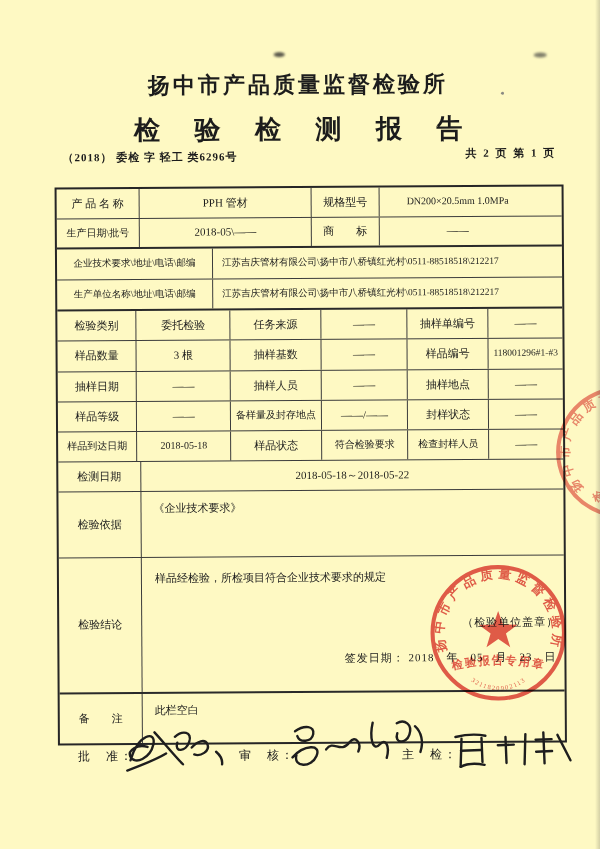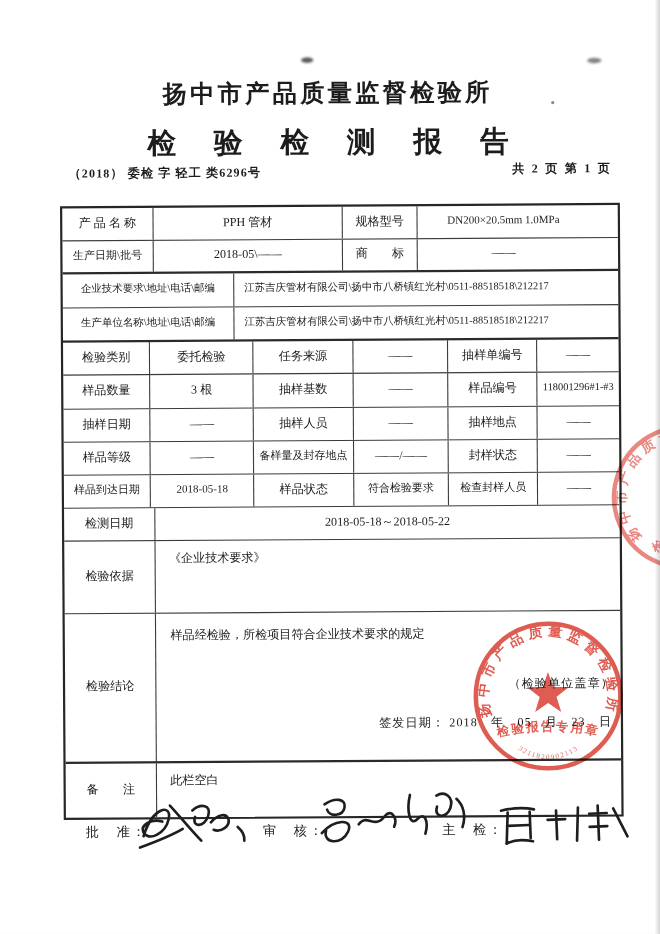--- a/index.html
+++ b/index.html
@@ -1,18 +1,18 @@
 <!DOCTYPE html>
 <html><head>
 <meta charset="utf-8">
 <style>
   html,body{margin:0;padding:0;background:#e9e9e6;}
   .page{
     position:relative;width:600px;height:849px;margin:0 auto;
-    background:#ffffff;overflow:hidden;
+    background:#fef9c3;overflow:hidden;
     font-family:"Liberation Serif","DejaVu Serif",serif;
     color:#1c1c1c;
   }
   .sheet{position:absolute;inset:0;transform:rotate(-0.35deg);}
   
   .org-title{position:absolute;top:70px;left:0;width:100%;text-align:center;
     font-size:22px;font-weight:bold;letter-spacing:3px;}
   .report-title{position:absolute;top:112px;left:0;width:100%;text-align:center;
     font-size:26px;font-weight:bold;letter-spacing:14px;text-indent:14px;}
   .doc-number{position:absolute;top:149px;left:64px;font-size:11px;font-weight:bold;letter-spacing:1px;}

